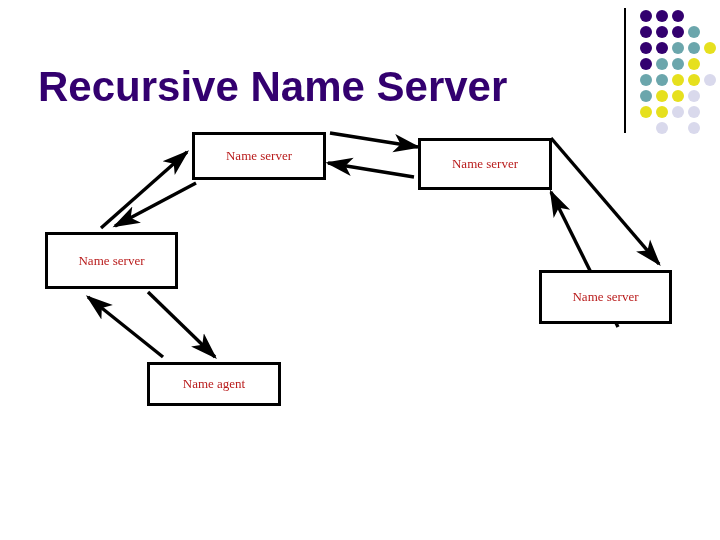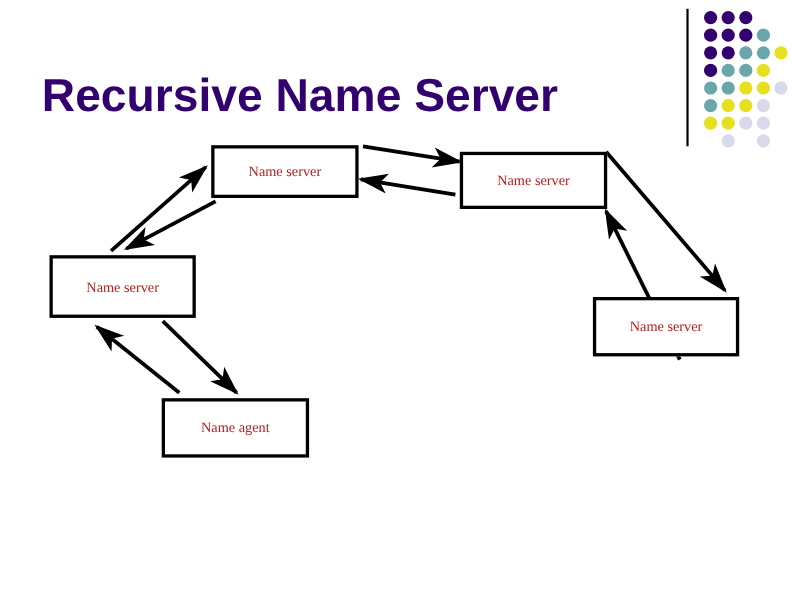--- a/index.html
+++ b/index.html
@@ -70,21 +70,21 @@
     align-items: center;
     justify-content: center;
     white-space: nowrap;
     z-index: 5;
   }
 
   #node-ns-top-left   { left: 192px; top: 132px; width: 134px; height: 48px; }
   #node-ns-top-right  { left: 418px; top: 138px; width: 134px; height: 52px; }
   #node-ns-mid-left   { left: 45px;  top: 232px; width: 133px; height: 57px; }
   #node-ns-mid-right  { left: 539px; top: 270px; width: 133px; height: 54px; }
-  #node-name-agent    { left: 147px; top: 362px; width: 134px; height: 54px; }
+  #node-name-agent    { left: 147px; top: 362px; width: 134px; height: 44px; }
 
   
   #arrow-layer {
     position: absolute;
     left: 0;
     top: 0;
     width: 720px;
     height: 540px;
     z-index: 2;
   }

